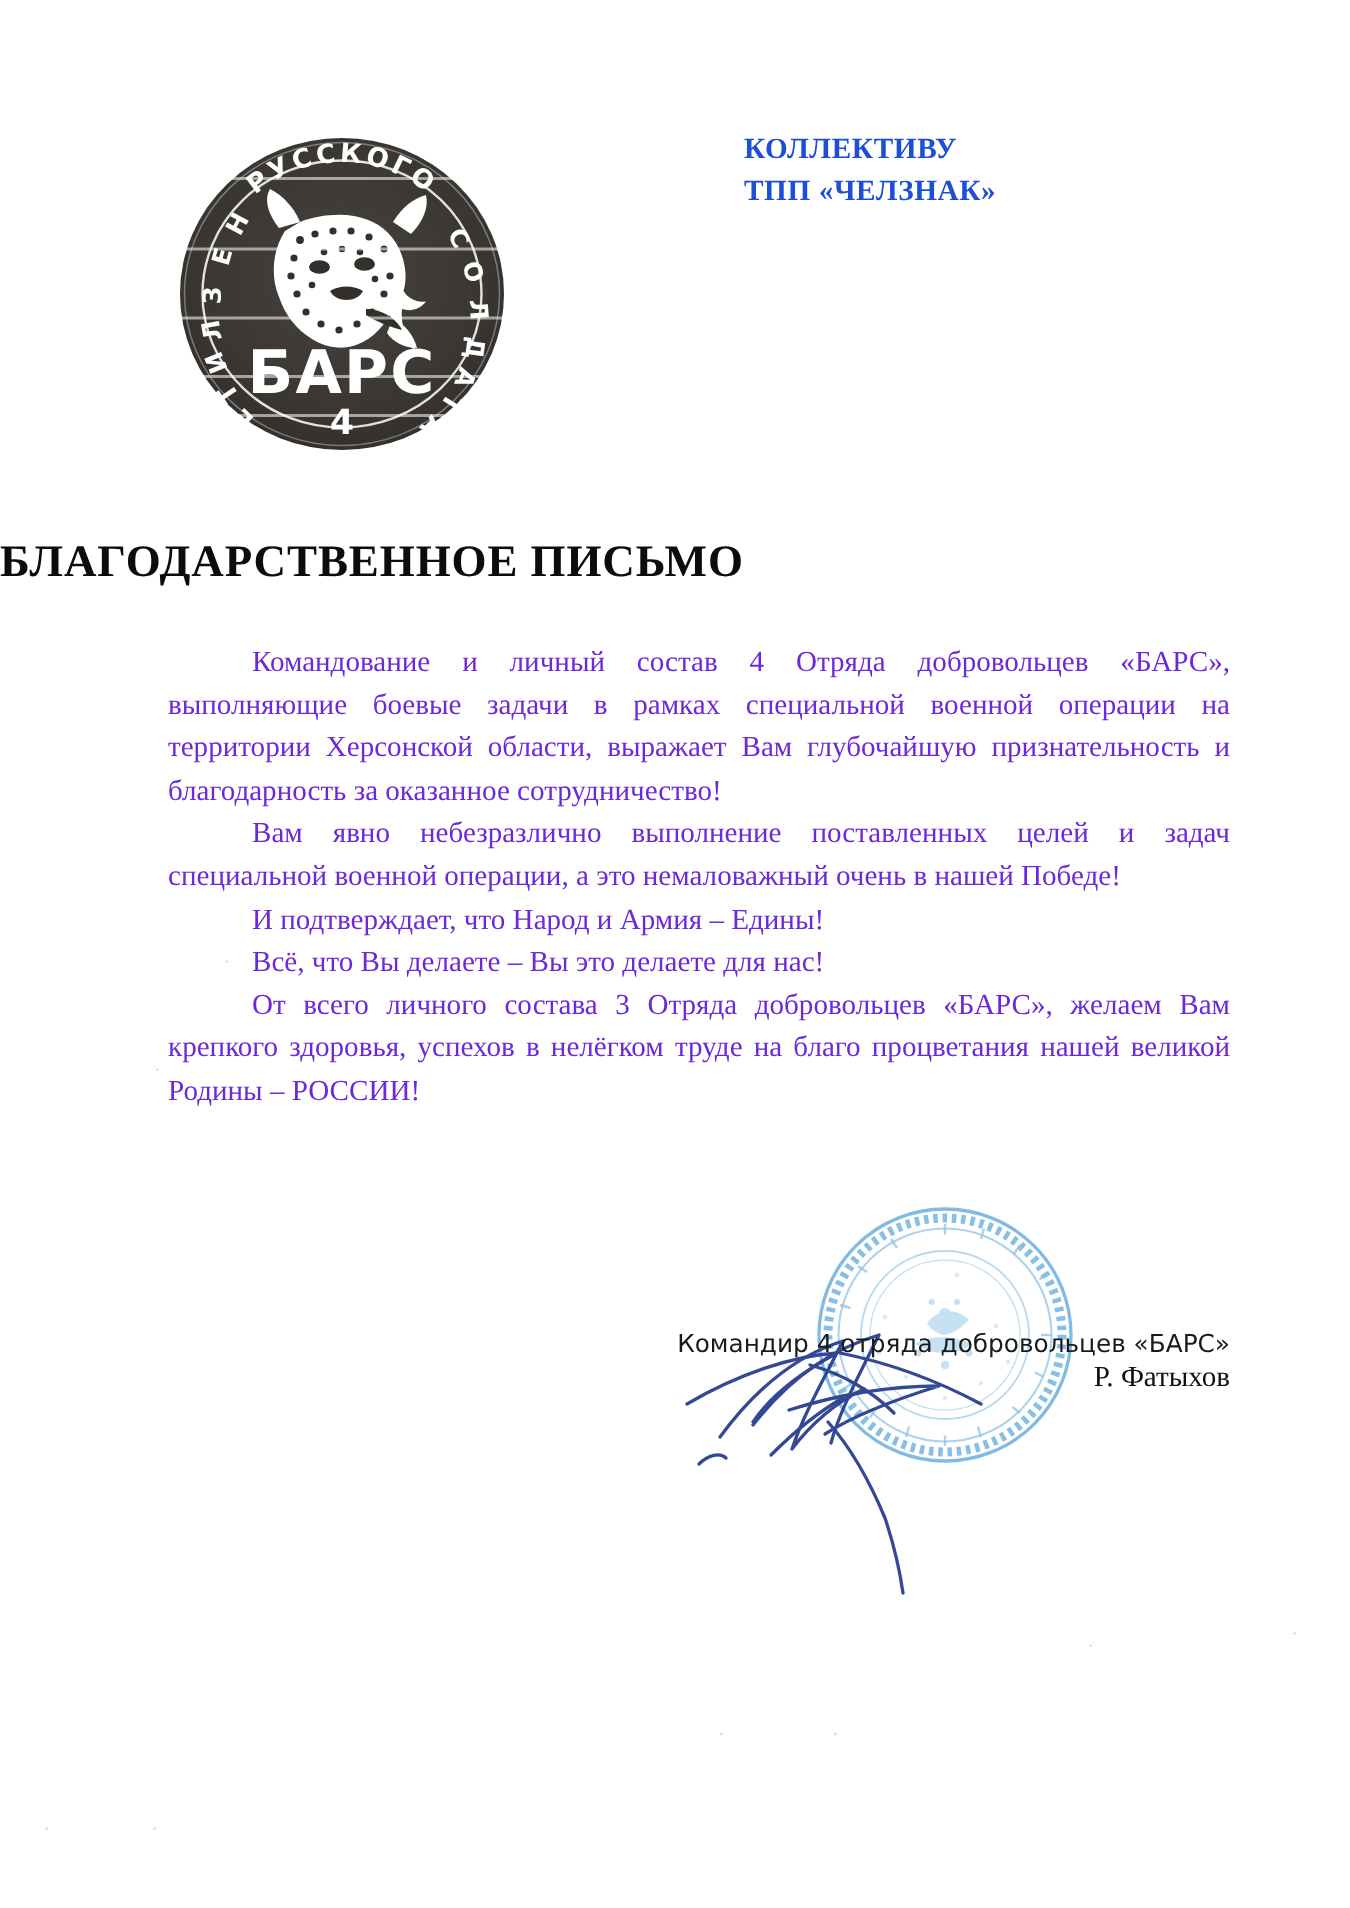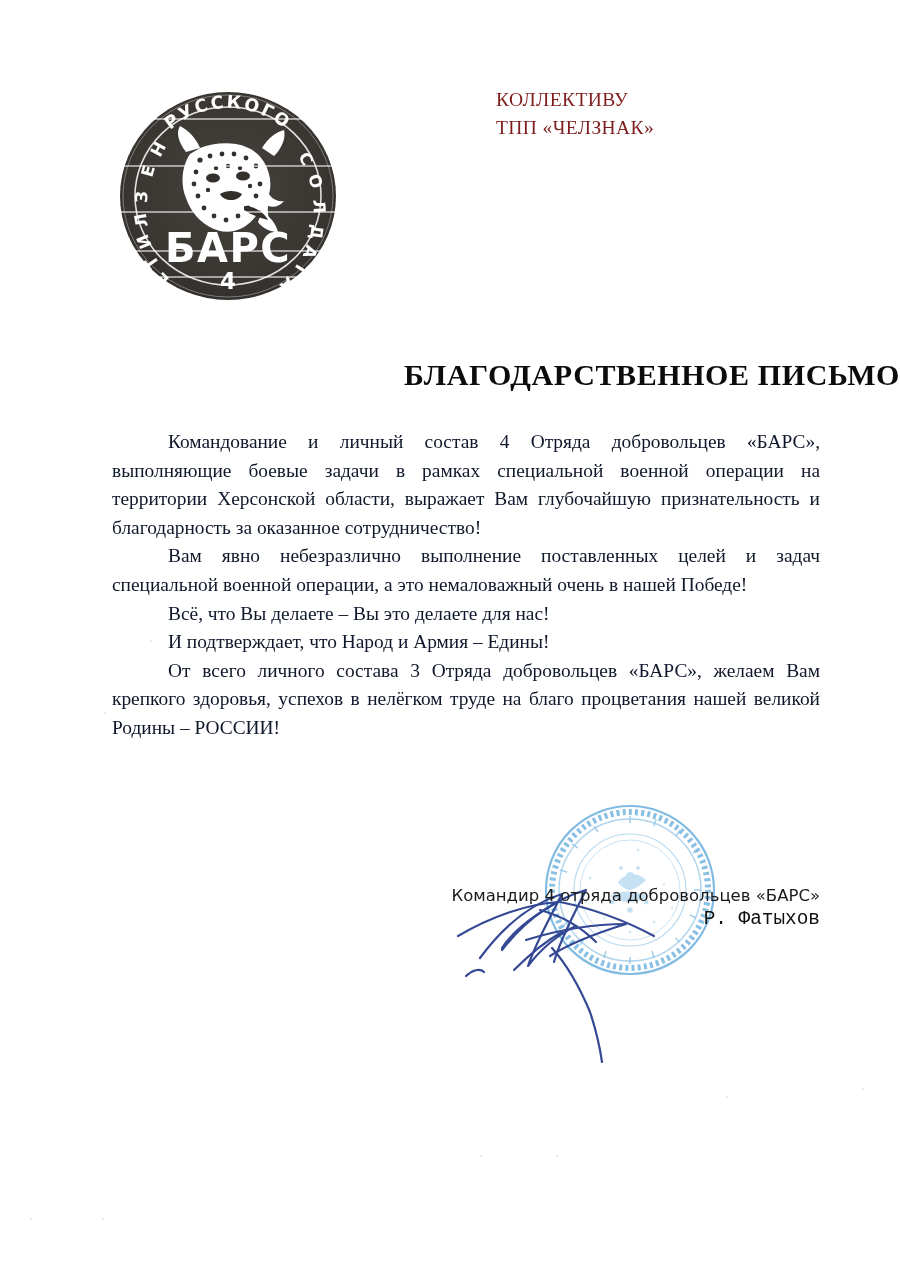--- a/index.html
+++ b/index.html
@@ -44,52 +44,52 @@
   .sl2 { top: 79px; }
   .sl3 { top: 125px; }
   .sl4 { top: 164px; }
   .sl5 { top: 190px; }
 
   
   .addressee {
     position: absolute;
     left: 496px;
     top: 86px;
-    font-weight: normal;
+    font-weight: bold;
     font-size: 19.5px;
     line-height: 1.42;
     letter-spacing: 0.4px;
-    color: #7f1d1d;
+    color: #1d4ed8;
   }
   .addressee div { white-space: nowrap; }
 
   
   .doc-title {
     position: absolute;
     left: 0;
     top: 358px;
     width: 900px;
-    text-align: right;
+    text-align: left;
     font-weight: bold;
     font-size: 30px;
     letter-spacing: 0.6px;
     color: #0c0c0c;
   }
 
   
   .body-text {
     position: absolute;
     left: 112px;
     top: 428px;
     width: 708px;
     font-size: 19.4px;
     line-height: 28.6px;
     text-align: justify;
     text-justify: inter-word;
-    color: #0f172a;
+    color: #6d28d9;
   }
   .body-text p {
     margin: 0 0 0 0;
     text-indent: 56px;
   }
   .body-text p.nojust {
     text-align: left;
   }
 
   
@@ -105,21 +105,21 @@
     font-size: 16.5px;
     line-height: 23px;
     color: #1a1a1a;
     font-weight: 400;
     text-align: right;
   }
   .sig-name {
     position: absolute;
     right: 0;
     top: 24px;
-    font-family: Liberation Mono, monospace;
+    font-family: Liberation Serif, serif;
     font-size: 19.4px;
     color: #111111;
     white-space: nowrap;
   }
 
   
   .seal-layer {
     position: absolute;
     left: 440px;
     top: 790px;
@@ -253,22 +253,22 @@
   <div class="addressee">
     <div>КОЛЛЕКТИВУ</div>
     <div>ТПП «ЧЕЛЗНАК»</div>
   </div>
 
   <div class="doc-title">БЛАГОДАРСТВЕННОЕ ПИСЬМО</div>
 
   <div class="body-text">
     <p>Командование и личный состав 4 Отряда добровольцев «БАРС», выполняющие боевые задачи в рамках специальной военной операции на территории Херсонской области, выражает Вам глубочайшую признательность и благодарность за оказанное сотрудничество!</p>
     <p>Вам явно небезразлично выполнение поставленных целей и задач специальной военной операции, а это немаловажный очень в нашей Победе!</p>
+    <p class="nojust">И подтверждает, что Народ и Армия – Едины!</p>
     <p class="nojust">Всё, что Вы делаете – Вы это делаете для нас!</p>
-    <p class="nojust">И подтверждает, что Народ и Армия – Едины!</p>
     <p>От всего личного состава 3 Отряда добровольцев «БАРС», желаем Вам крепкого здоровья, успехов в нелёгком труде на благо процветания нашей великой Родины – РОССИИ!</p>
   </div>
 
   <div class="seal-layer">
     <svg class="seal-svg" viewBox="0 0 420 300" xmlns="http://www.w3.org/2000/svg" aria-hidden="true">
       <g opacity="0.78">
 
         <circle cx="190" cy="100" r="84" fill="none" stroke="#4d9fd6" stroke-width="2.2" opacity="0.9"></circle>
         <circle cx="190" cy="100" r="78" fill="none" stroke="#4d9fd6" stroke-width="6" stroke-dasharray="3 3.2" opacity="0.85"></circle>
         <circle cx="190" cy="100" r="71" fill="none" stroke="#7ab8e2" stroke-width="1.4" opacity="0.8"></circle>

